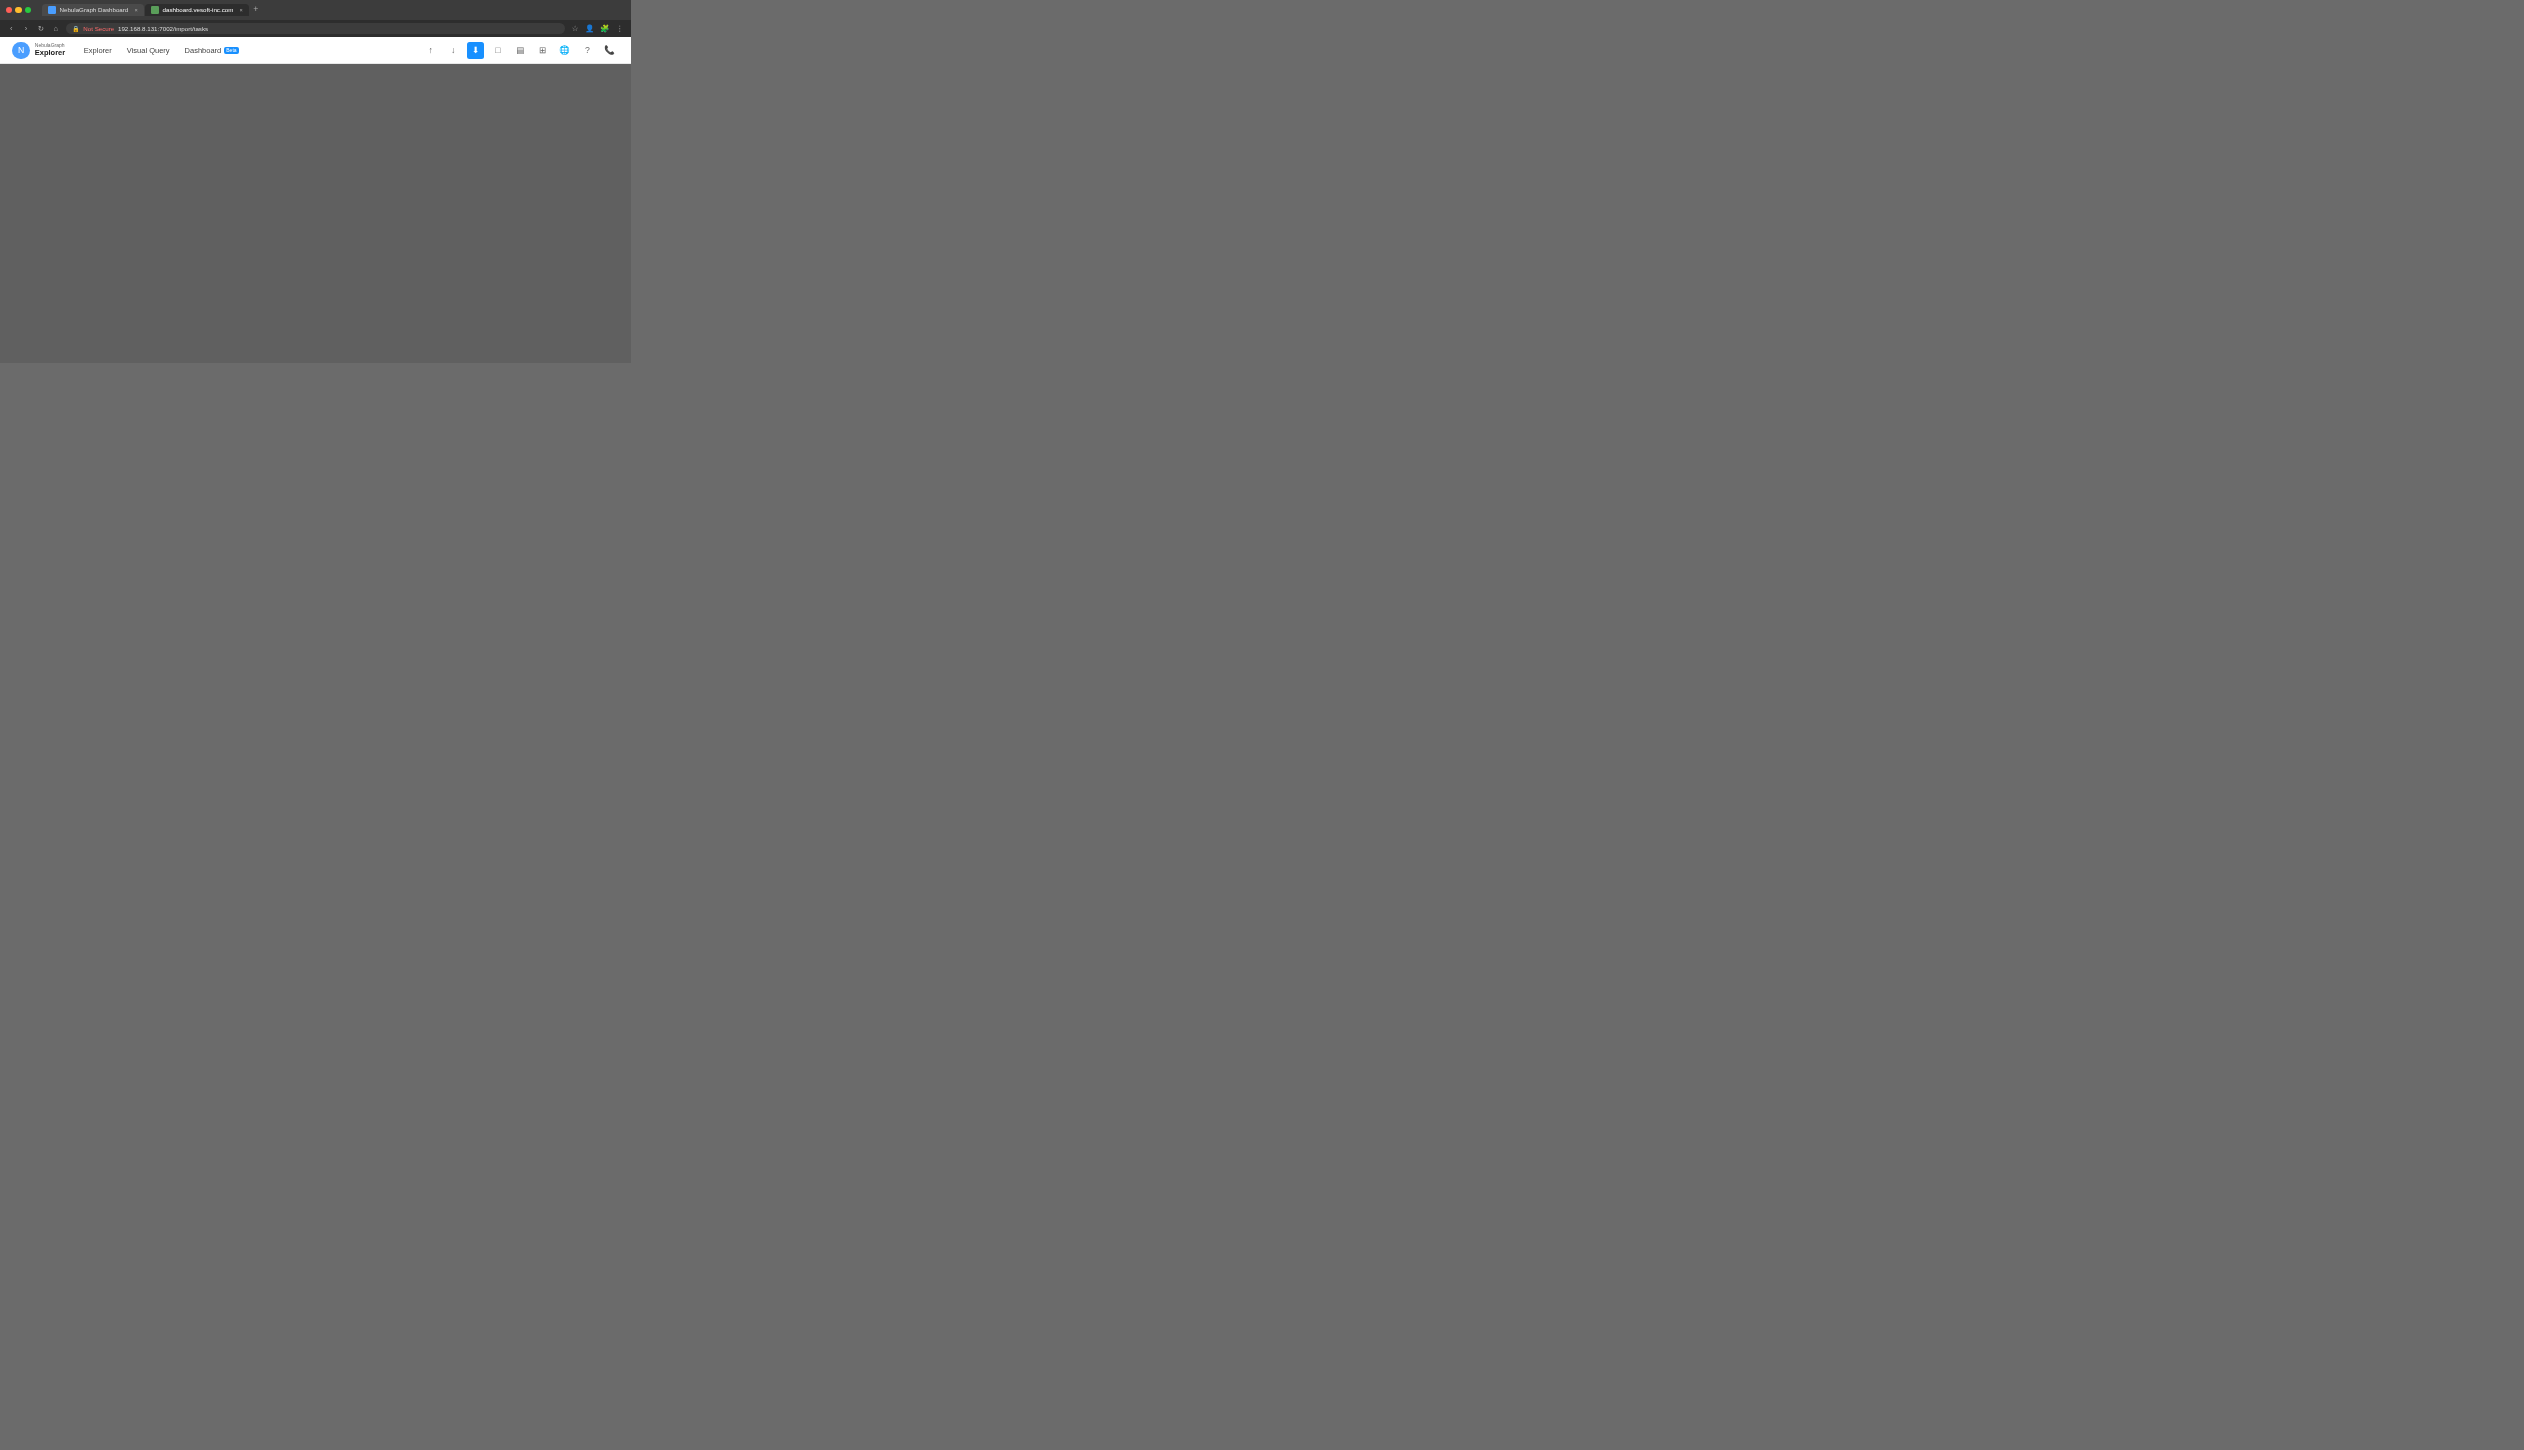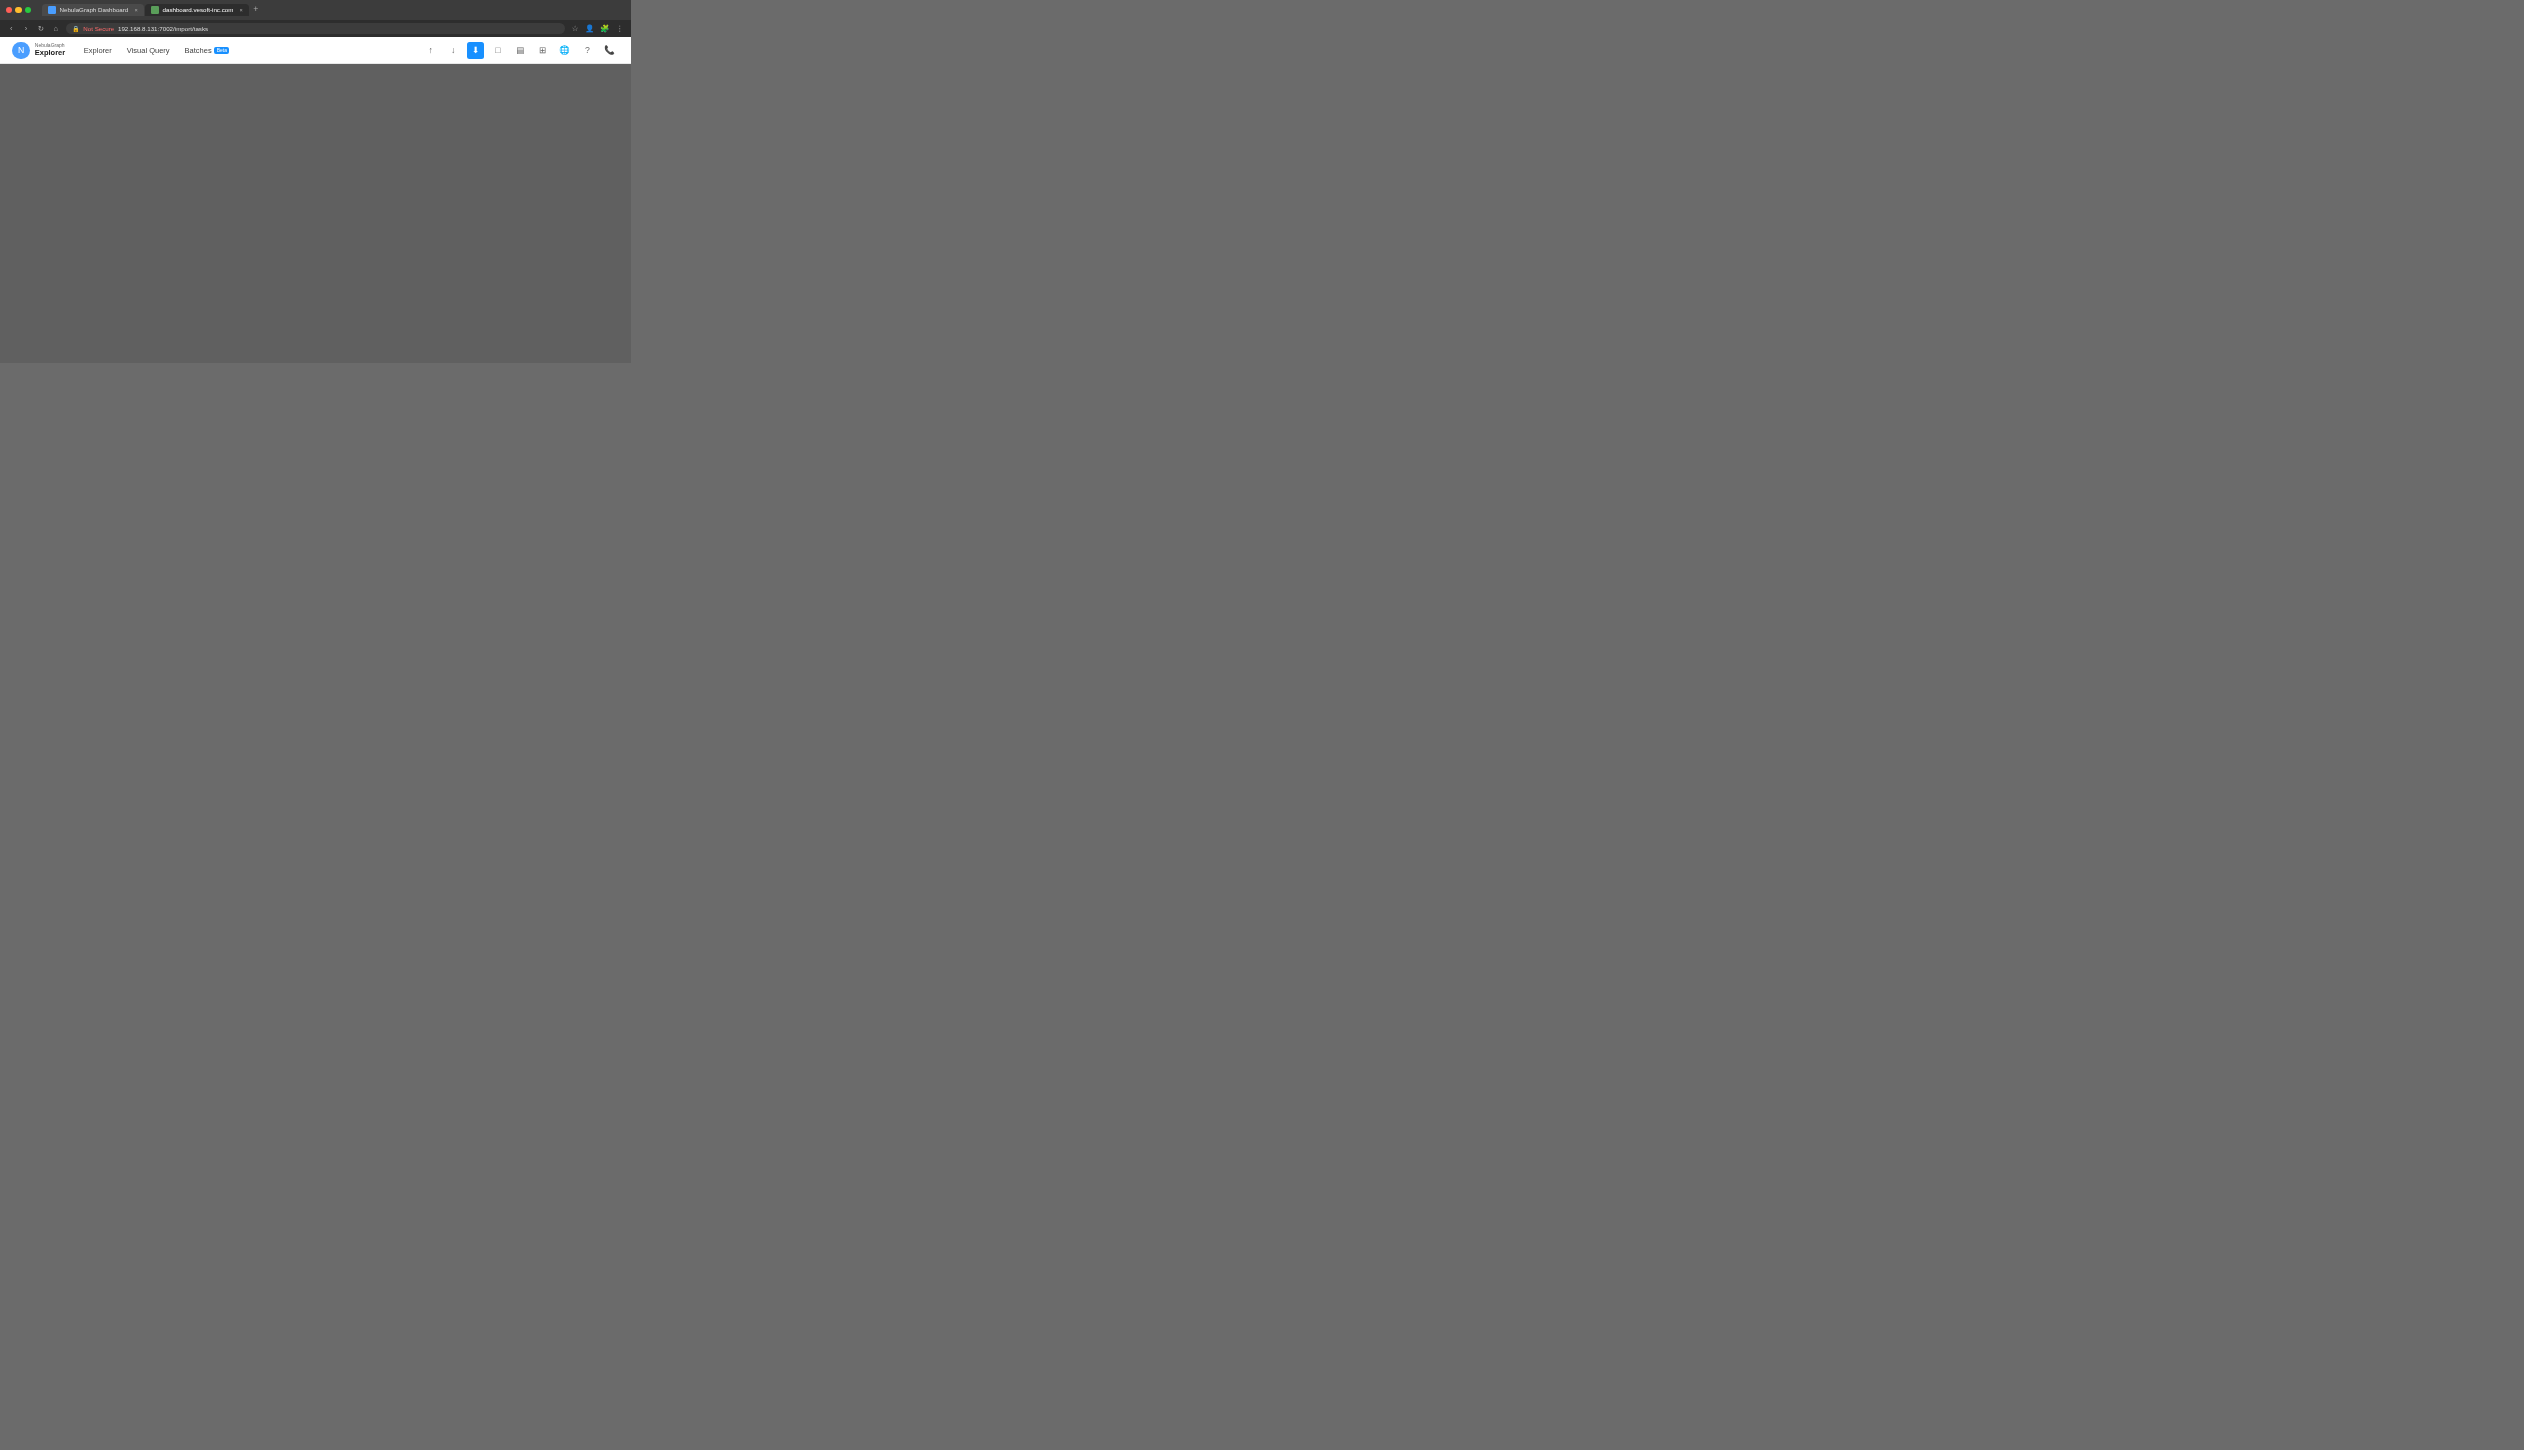--- a/index.html
+++ b/index.html
@@ -429,21 +429,21 @@
       </div>
     </div>
     <div class="app-nav">
       <div class="nav-item">
         <span>Explorer</span>
       </div>
       <div class="nav-item">
         <span>Visual Query</span>
       </div>
       <div class="nav-item">
-        <span>Batches</span>
+        <span>Dashboard</span>
         <span class="beta-badge">Beta</span>
       </div>
     </div>
     <div class="header-actions">
       <div class="header-icon-btn">↑</div>
       <div class="header-icon-btn">↓</div>
       <div class="header-icon-btn active">⬇</div>
       <div class="header-icon-btn">□</div>
       <div class="header-icon-btn">▤</div>
       <div class="header-icon-btn">⊞</div>

